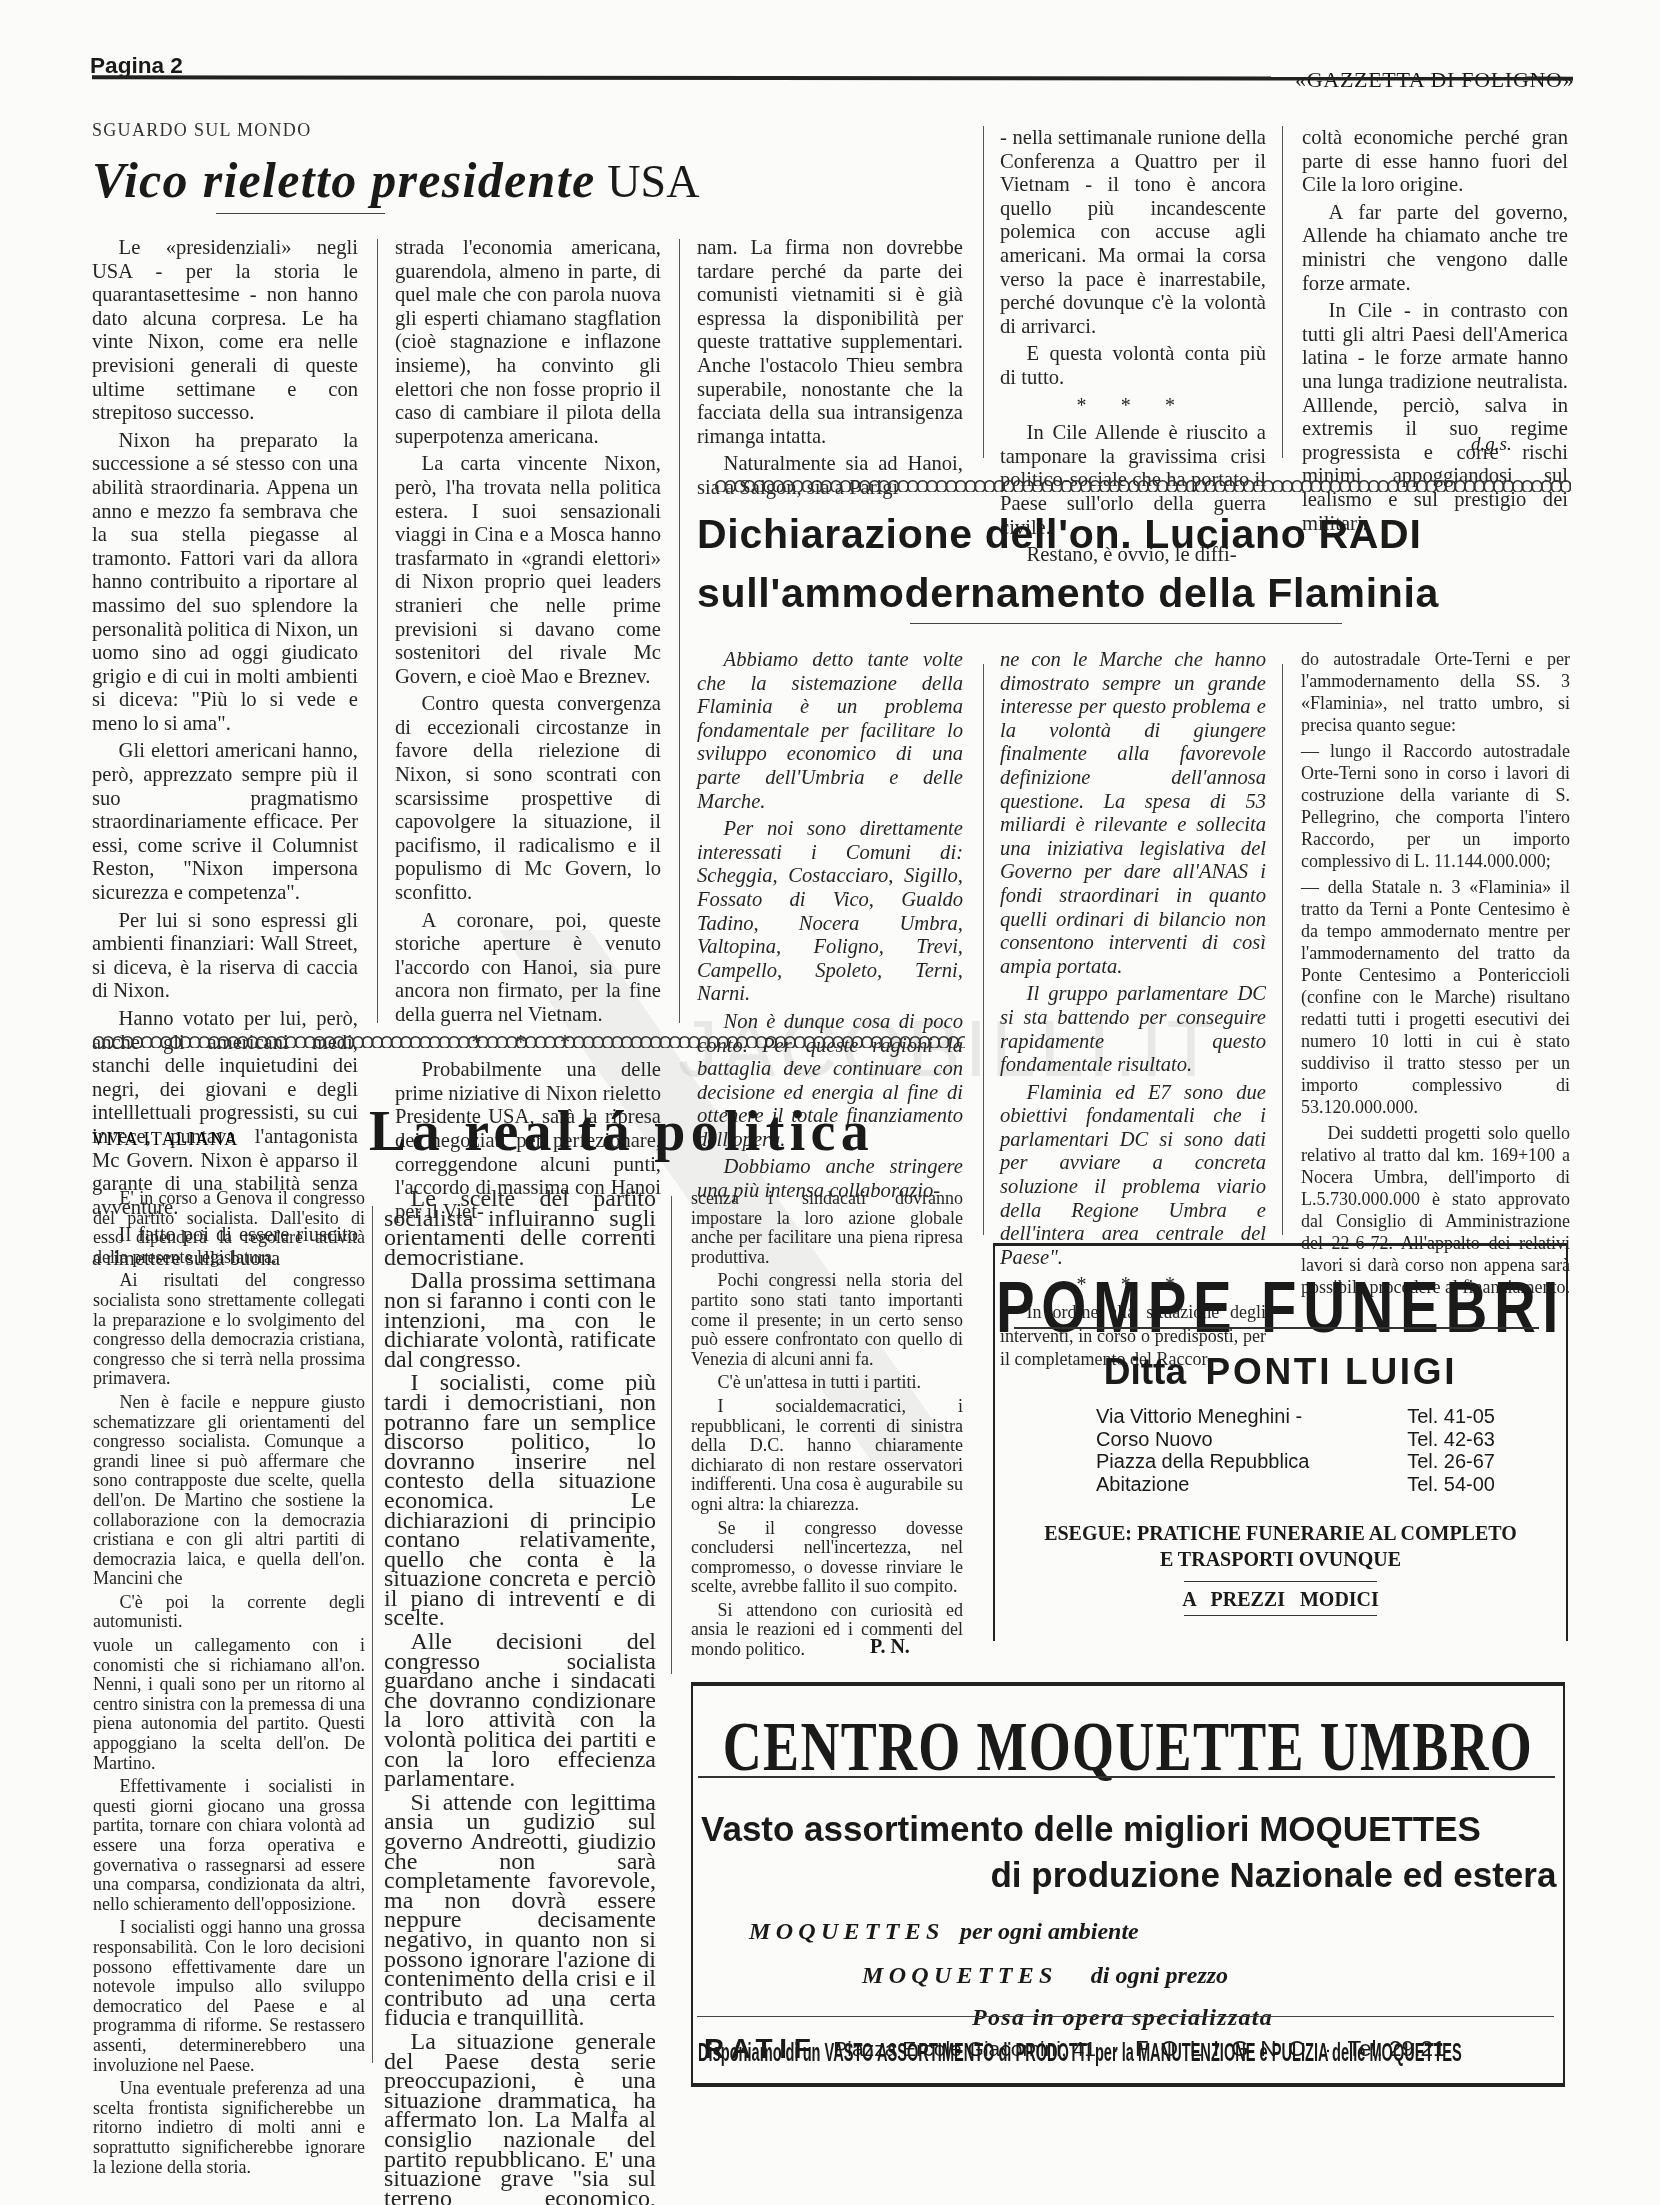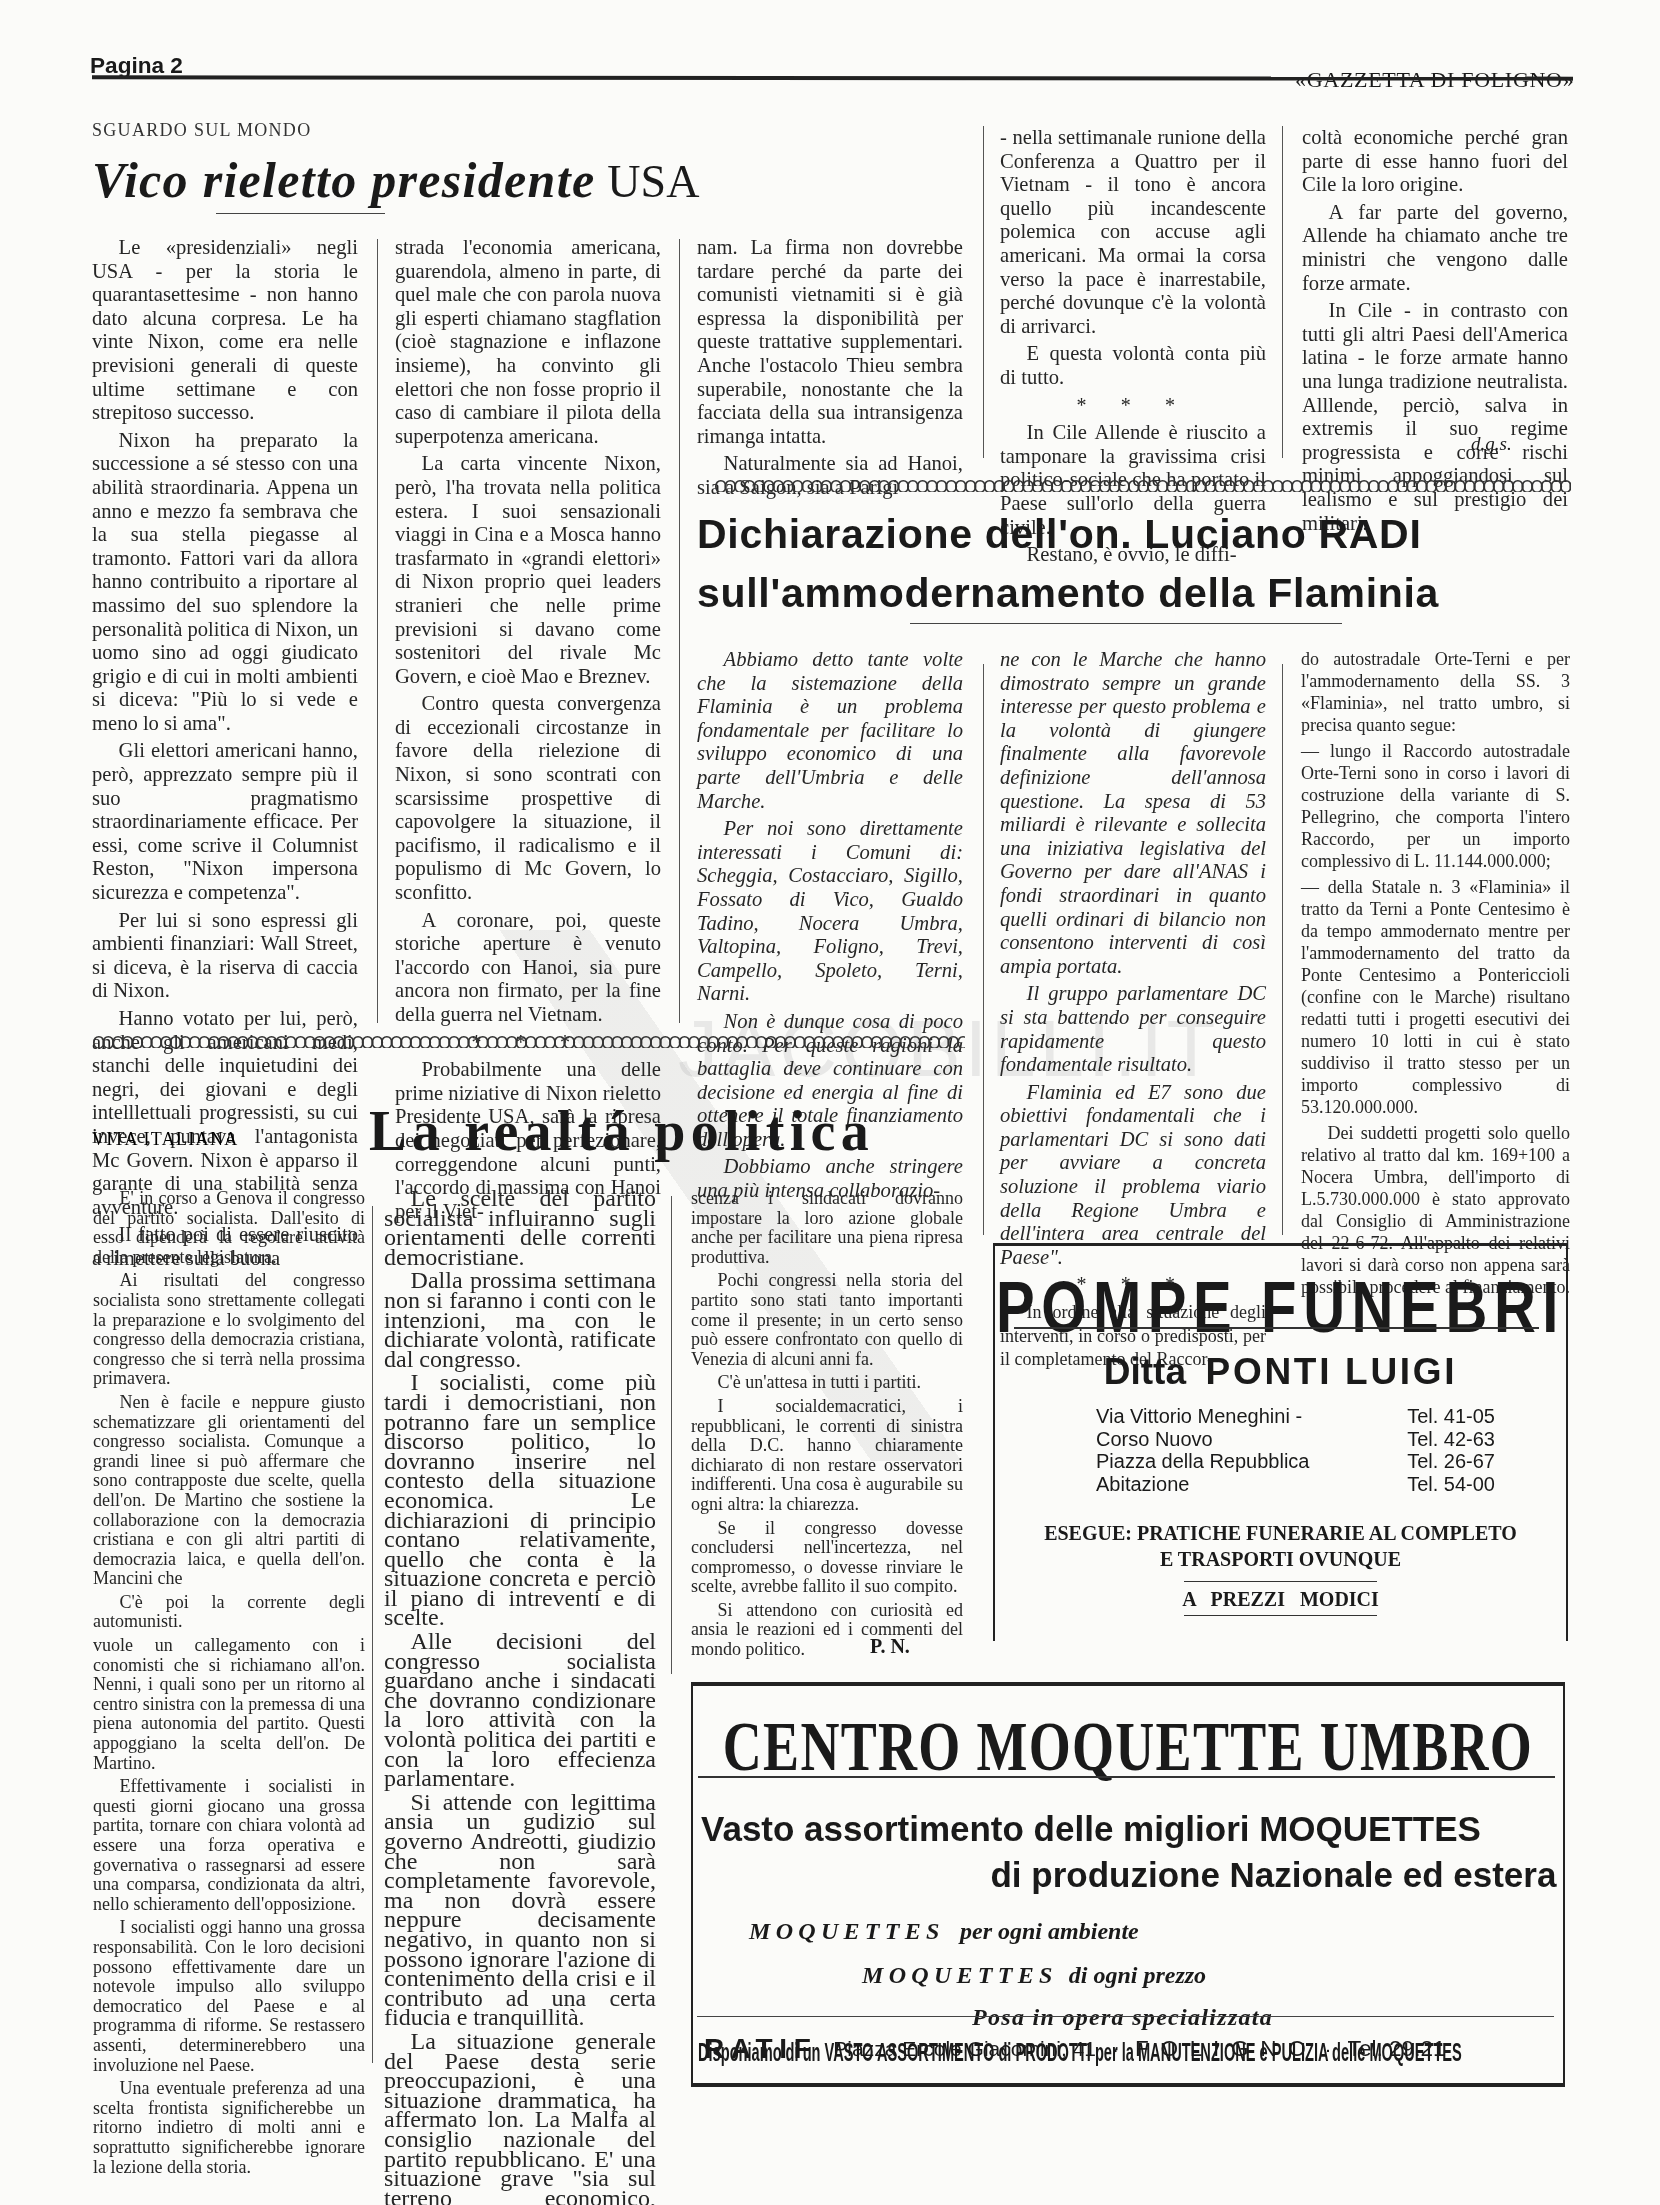--- a/index.html
+++ b/index.html
@@ -186,21 +186,21 @@
     <div class="abs serif" style="left:0;top:30px;width:870px;text-align:center;font-size:54px;font-weight:bold;letter-spacing:1.3px;transform:scaleY(1.3);white-space:nowrap;">CENTRO MOQUETTE UMBRO</div>
     <div class="rule-h" style="left:5.3px;top:90px;width:857px;height:2px;"></div>
     <div class="abs sans" style="left:8px;top:123px;font-size:35px;font-weight:bold;white-space:nowrap;">Vasto assortimento delle migliori MOQUETTES</div>
     <div class="abs sans" style="right:6.6px;top:169px;font-size:35px;font-weight:bold;white-space:nowrap;">di produzione Nazionale ed estera</div>
     <div class="abs serif" style="left:56px;top:232px;font-size:24px;font-weight:bold;font-style:italic;white-space:nowrap;">
       <span style="letter-spacing:5.3px;">MOQUETTES</span>
       <span style="margin-left:9.3px;">per ogni ambiente</span>
     </div>
     <div class="abs serif" style="left:169px;top:276px;font-size:24px;font-weight:bold;font-style:italic;white-space:nowrap;">
       <span style="letter-spacing:5.3px;">MOQUETTES</span>
-      <span style="margin-left:5px;">di ogni prezzo</span>
+      <span style="margin-left:27px;">di ogni prezzo</span>
     </div>
     <div class="abs serif" style="left:279px;top:318px;font-size:24px;font-weight:bold;font-style:italic;white-space:nowrap;">
       <span style="letter-spacing:1.3px;">Posa in opera specializzata</span>
     </div>
     <div class="abs sans" style="left:5.3px;top:352px;font-size:20px;font-weight:bold;white-space:nowrap;transform:scaleX(0.73) scaleY(1.3);transform-origin:0 0;">Disponiamo di un VASTO ASSORTIMENTO di PRODOTTI per la MANUTENZIONE e PULIZIA delle MOQUETTES</div>
   </div>
 
   <div class="abs" style="left:704px;top:2007px;width:850px;white-space:nowrap;">
   </div>
 

